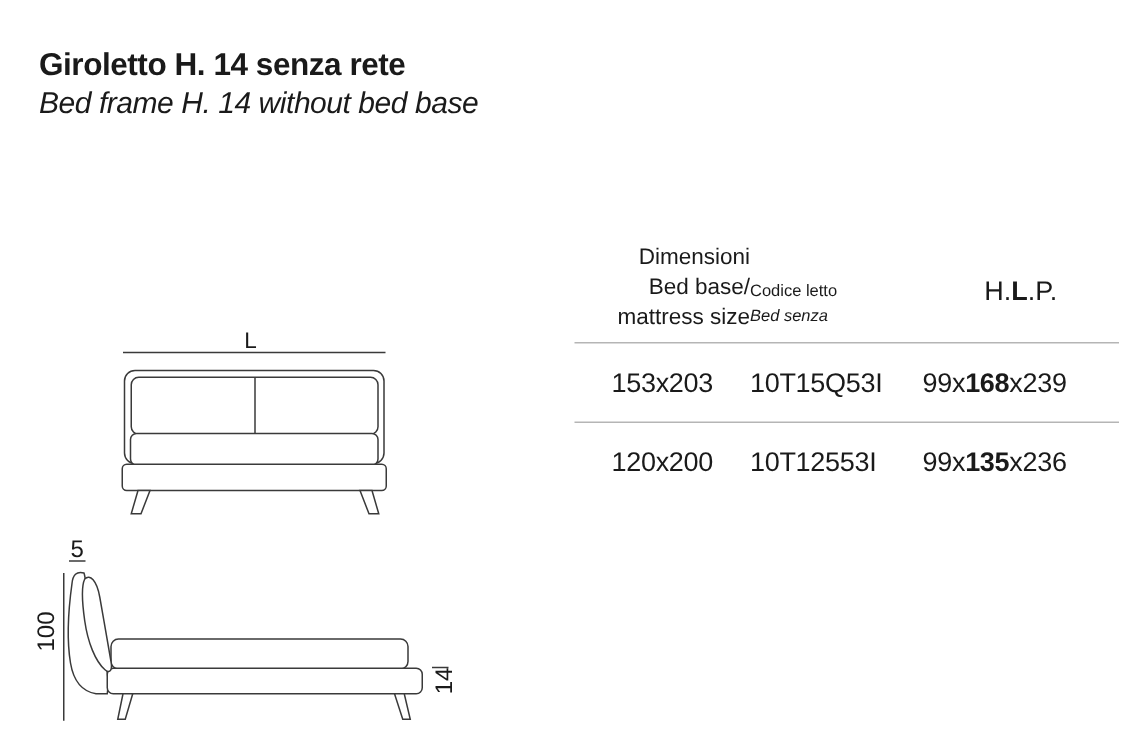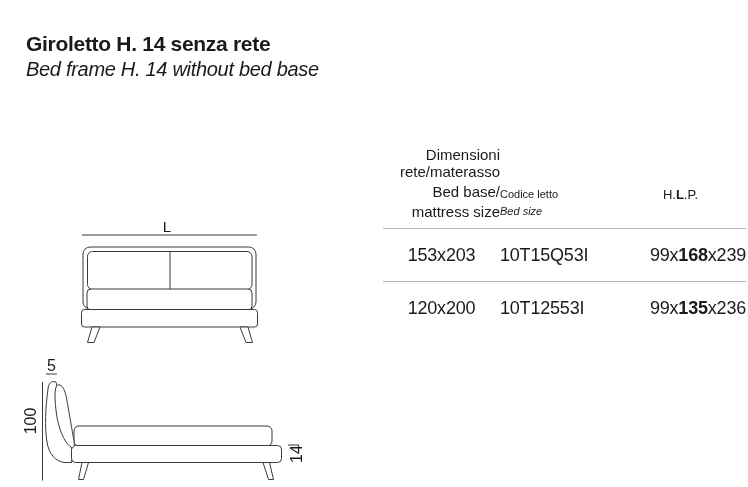--- a/index.html
+++ b/index.html
@@ -19,54 +19,53 @@
     position:absolute;left:383px;top:106px;width:363px;
   }
   .thead{
     display:grid;grid-template-columns:117px 115px 131px;
     padding-bottom:8px;min-height:85px;align-items:end;
   }
   .col-dim{font-size:15px;line-height:17px;text-align:right;}
   .col-dim .it{margin-top:3px;}
   .col-center{text-align:left;font-size:11px;line-height:17px;}
   .col-center .it{font-style:italic;}
-  .col-hlp{text-align:center;font-size:13px;line-height:17px;padding-bottom:17px;}
+  .col-hlp{text-align:center;font-size:18px;line-height:17px;padding-bottom:17px;}
   .b{font-weight:bold;}
   .divider{border-top:1px solid #b5b5b5;height:0;}
   .trow{
     display:grid;grid-template-columns:117px 115px 131px;
     height:52px;align-items:center;font-size:18px;
   }
   .trow .size{font-weight:normal;text-align:center;letter-spacing:-0.2px;}
   .trow .code{letter-spacing:-0.2px;}
-  .trow .hlp{text-align:right;letter-spacing:-0.2px;}
+  .trow .hlp{text-align:left;letter-spacing:-0.2px;}
   svg{position:absolute;overflow:visible;}
   svg .ln{fill:none;stroke:#3a3a3a;stroke-width:1;}
   svg .shape{fill:#ffffff;stroke:#3a3a3a;stroke-width:1;}
   svg text{fill:#1a1a1a;font-family:"Liberation Sans",sans-serif;}
 </style>
 </head>
 <body>
 
 <div class="page">
 
   <div class="title">Giroletto H. 14 senza rete</div>
   <div class="subtitle">Bed frame H. 14 without bed base</div>
 
   <div class="spec-table">
     <div class="thead">
       <div class="col-dim">
         <div>Dimensioni</div>
-        <div>rete/materasso</div>
         <div class="it">Bed base/</div>
         <div class="it">mattress size</div>
       </div>
       <div class="col-center">
         <div>Codice letto</div>
-        <div class="it">Bed size</div>
+        <div class="it">Bed senza</div>
       </div>
       <div class="col-hlp"><span>H.</span><span class="b">L</span><span>.P.</span></div>
     </div>
 
     <div class="divider"></div>
 
     <div class="trow">
       <div class="size">153x203</div>
       <div class="code">10T15Q53I</div>
       <div class="hlp"><span>99x</span><span class="b">168</span><span>x239</span></div>

